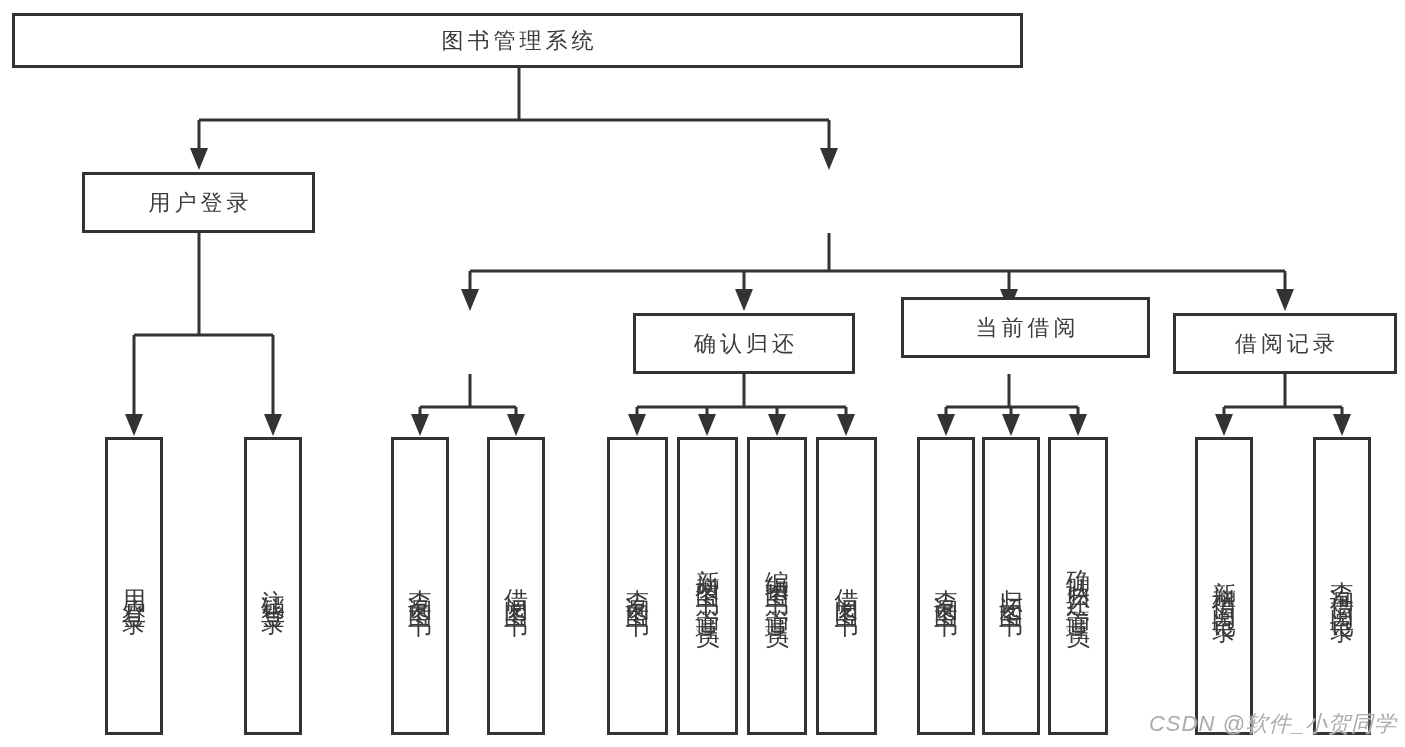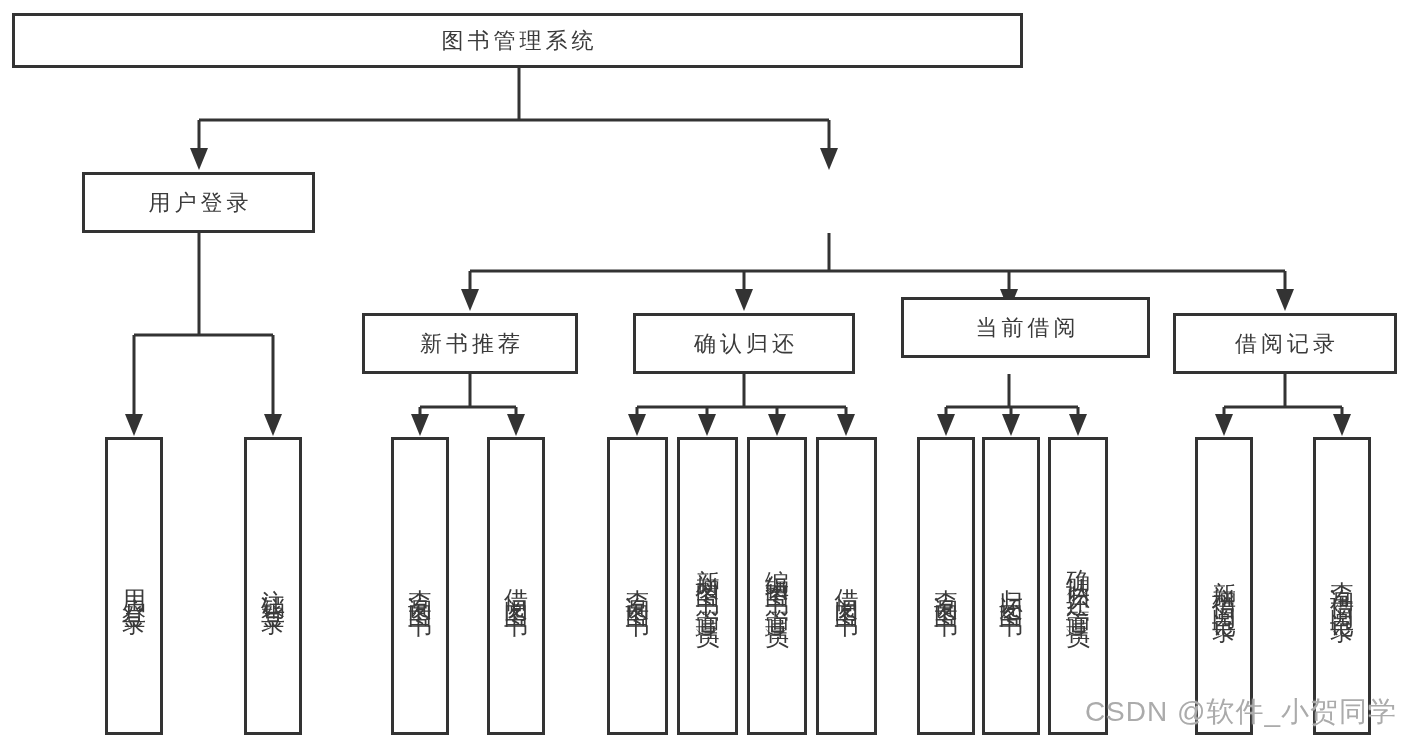--- a/index.html
+++ b/index.html
@@ -58,27 +58,28 @@
     writing-mode: vertical-rl;
     font-size: 24px;
     letter-spacing: 8px;
     line-height: 1;
     color: var(--text);
     white-space: nowrap;
   }
   .watermark {
     position: absolute;
     right: 8px;
-    bottom: 16px;
-    font-size: 28px;
+    bottom: 8px;
+    font-size: 22px;
     letter-spacing: 1px;
     color: var(--watermark);
     text-shadow: 0 0 2px #ffffff;
     z-index: 3;
     white-space: nowrap;
+    font-style: italic;
   }
 </style>
 </head>
 <body>
 
 <div class="canvas">
 
   <svg class="connectors" viewBox="0 0 1405 747" xmlns="http://www.w3.org/2000/svg">
 
     <path d="M519 68 V120 M199 120 H829 M199 120 V152 M829 120 V152"></path>
@@ -116,23 +117,20 @@
   </svg>
 
   <div class="box" style="left:12px;top:13px;width:1011px;height:55px">
     <span class="hlabel">图书管理系统</span>
   </div>
 
   <div class="box" style="left:82px;top:172px;width:233px;height:61px">
     <span class="hlabel">用户登录</span>
   </div>
 
-  <div class="box" style="left:362px;top:313px;width:216px;height:61px">
-    <span class="hlabel">新书推荐</span>
-  </div>
   <div class="box" style="left:633px;top:313px;width:222px;height:61px">
     <span class="hlabel">确认归还</span>
   </div>
   <div class="box" style="left:901px;top:297px;width:249px;height:61px">
     <span class="hlabel">当前借阅</span>
   </div>
   <div class="box" style="left:1173px;top:313px;width:224px;height:61px">
     <span class="hlabel">借阅记录</span>
   </div>
 

